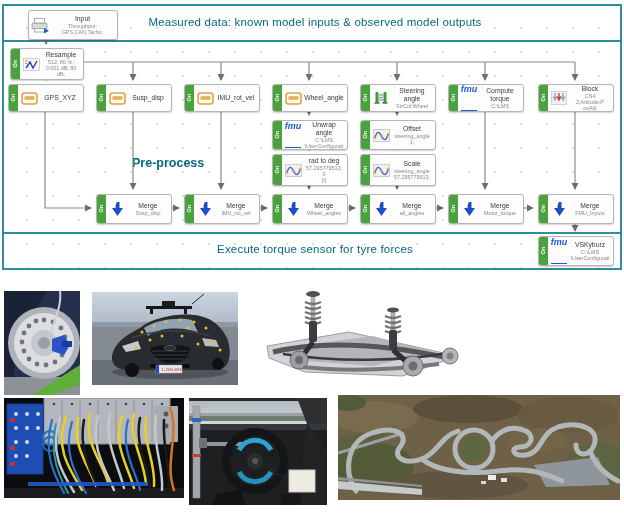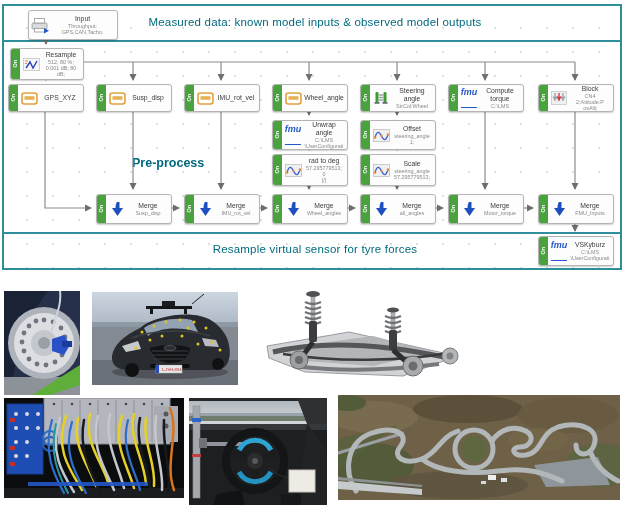--- a/index.html
+++ b/index.html
@@ -18,36 +18,36 @@
   .block{position:absolute;background:#fdfdfd;border:1px solid #b4b4b4;border-radius:3px;
          box-shadow:0 1px 1.5px rgba(0,0,0,.18);display:flex;align-items:stretch;overflow:hidden;}
   .onbar{width:9px;background:#4aa23e;display:flex;align-items:center;justify-content:center;flex:0 0 9px;}
   .onbar span{color:#fff;font-size:5.5px;font-weight:bold;transform:rotate(-90deg);line-height:1;}
   .bicon{width:22px;display:flex;align-items:center;justify-content:center;flex:0 0 22px;}
   .btext{flex:1;display:flex;flex-direction:column;justify-content:center;text-align:center;
          line-height:1.15;padding-right:3px;}
   .t1{font-size:6.8px;color:#3c3c3c;}
   .t2{font-size:5.4px;color:#8a8a8a;}
   .fmu{color:#2458c8;font-weight:bold;font-style:italic;font-size:9px;line-height:1;
-       border-bottom:1.5px solid #2458c8;padding-bottom:10px;}
+       border-bottom:1.5px solid #2458c8;padding-bottom:16px;}
   .wires{position:absolute;left:0;top:0;pointer-events:none;}
   
   .photo{position:absolute;overflow:hidden;}
   .photo svg{display:block;}
 </style>
 </head>
 <body>
 
 <div id="stage">
 
   <div class="bands">
     <div class="divider" style="top:34px"></div>
     <div class="divider" style="top:226px"></div>
     <div class="banner" style="top:10px">Measured data: known model inputs &amp; observed model outputs</div>
-    <div class="banner" style="top:237px">Resample virtual sensor for tyre forces</div>
+    <div class="banner" style="top:237px">Execute torque sensor for tyre forces</div>
   </div>
   <div class="preprocess" style="left:132px;top:156px">Pre-process</div>
 
   <svg class="wires" width="624" height="278" viewBox="0 0 624 278">
     <defs>
       <marker id="ah" markerWidth="7" markerHeight="7" refX="5.2" refY="3" orient="auto">
         <path d="M0,0L6,3L0,6Z" fill="#6e6e6e"></path>
       </marker>
     </defs>
     <g stroke="#8c8c8c" stroke-width="1.2" fill="none">

